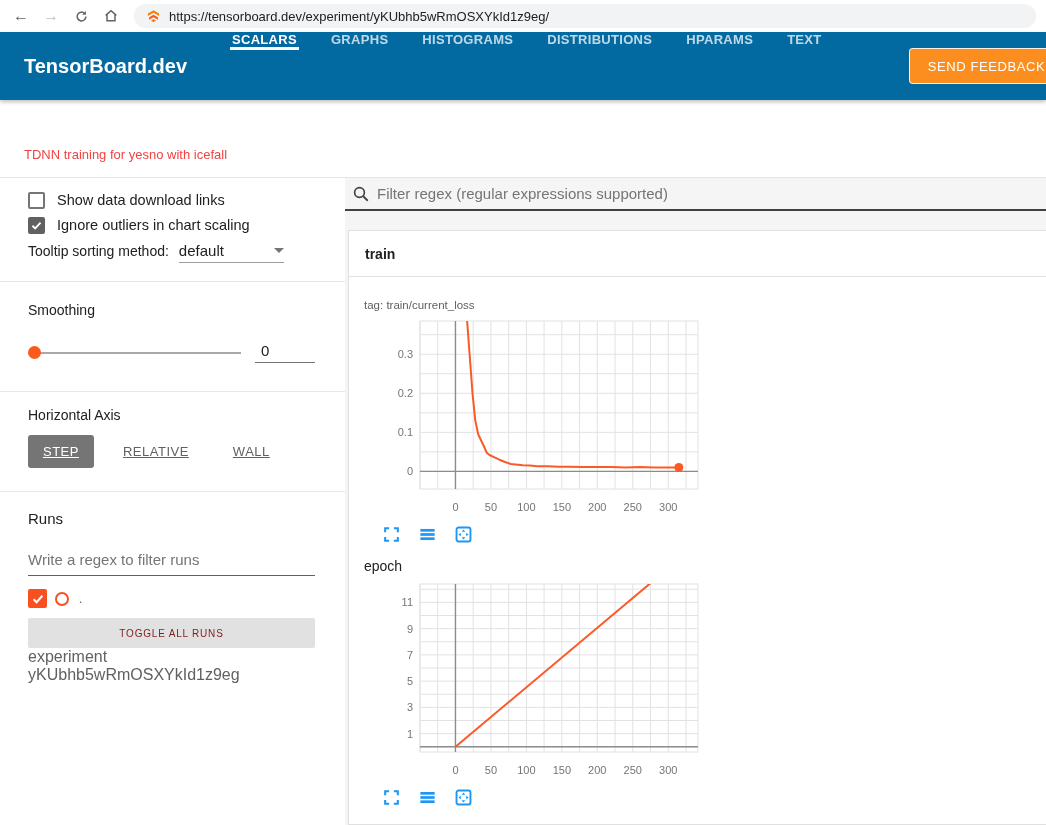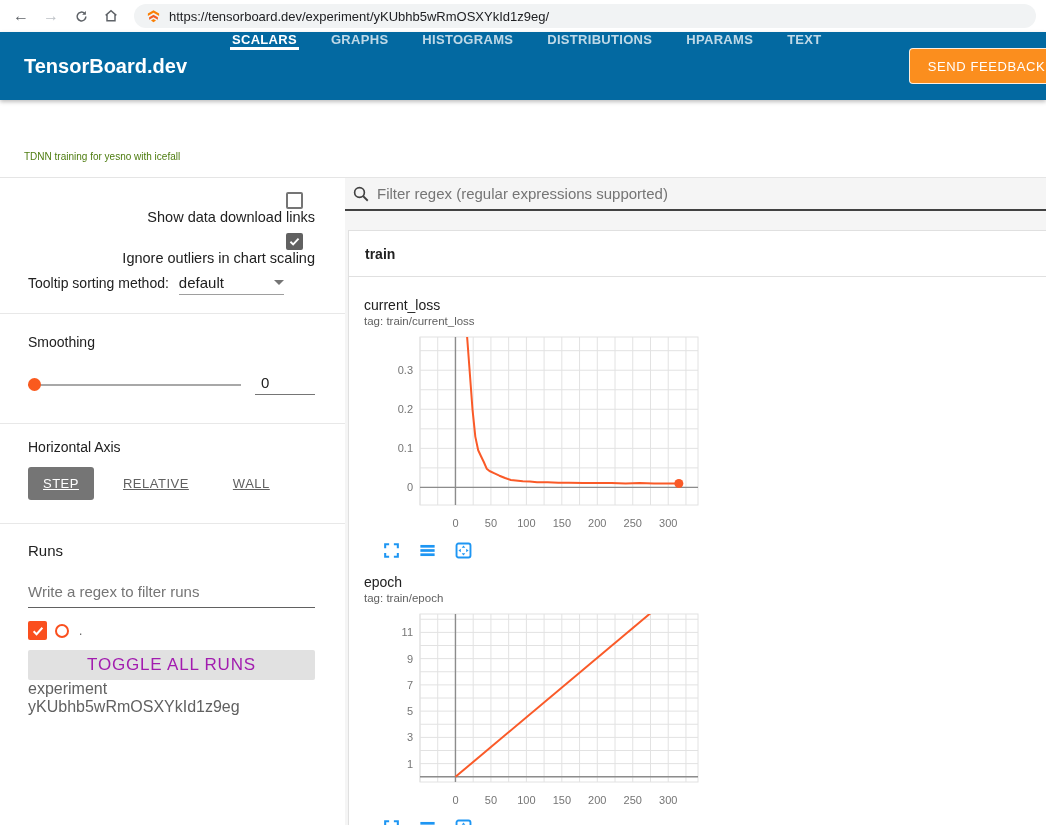--- a/index.html
+++ b/index.html
@@ -22,30 +22,30 @@
   .tabs { display:flex; margin-left:43px; align-items:stretch; }
   .tab { display:flex; align-items:center; padding:0 2px; margin-right:30px; font-size:13px; font-weight:bold;
          letter-spacing:0.3px; color:rgba(255,255,255,0.75); border-bottom:3px solid transparent; cursor:pointer; }
   .tab.active { color:#fff; border-bottom-color:#fff; }
   .feedback-btn { position:absolute; right:-18px; top:16px; width:155px; height:36px; border:1px solid rgba(255,255,255,0.85);
                   border-radius:4px; background:#fb8e1e; color:#fff; font-size:13px; letter-spacing:0.6px;
                   display:flex; align-items:center; justify-content:center; white-space:nowrap; }
 
   
   .title-band { height:78px; background:#fff; border-bottom:1px solid #e5e5e5; display:flex; align-items:flex-end; }
-  .exp-title { font-size:10px; color:#4d7c0f; margin:0 0 15px 24px; }
+  .exp-title { font-size:13px; color:#ef4444; margin:0 0 15px 24px; }
 
   
   .content { display:flex; height:647px; }
   .sidebar { width:345px; background:#fff; padding-top:14px; flex:none; }
   .main { flex:1; background:#f5f5f5; display:flex; flex-direction:column; overflow:hidden; }
 
   
   .side-pad { padding:0 30px 0 28px; }
-  .chk-row { display:flex; align-items:flex-end; margin-bottom:8px; cursor:pointer;flex-direction:column; }
+  .chk-row { display:flex; align-items:flex-start; margin-bottom:8px; cursor:pointer; }
   .chk { width:17px; height:17px; border:2px solid #757575; border-radius:2px; margin-right:12px; flex:none;
          display:flex; align-items:center; justify-content:center; }
   .chk.checked { background:#616161; border-color:#616161; }
   .chk svg { width:13px; height:13px; }
   .chk-label { font-size:14.5px; color:#212121; }
   .tooltip-row { display:flex; align-items:baseline; }
   .tooltip-label { font-size:14px; color:#212121; }
   .select-box { margin-left:10px; border-bottom:1px solid #9e9e9e; width:105px; display:flex;
                 align-items:center; justify-content:space-between; padding-bottom:3px; cursor:pointer; }
   .select-value { font-size:15px; color:#212121; }
@@ -65,21 +65,21 @@
   .runs-title { font-size:15px; color:#212121; margin-top:18px; }
   .regex-input { margin-top:24px; border-bottom:1.5px solid #616161; padding-bottom:6px; }
   .regex-input span { font-size:15px; color:#757575; }
   .run-row { display:flex; align-items:center; margin-top:13px; }
   .run-chk { width:19px; height:19px; border-radius:2px; background:#fa4f1e; display:flex; align-items:center;
              justify-content:center; margin-right:8px; cursor:pointer; }
   .run-chk svg { width:14px; height:14px; }
   .run-circle { width:14px; height:14px; border:2px solid #fa4f1e; border-radius:50%; margin-right:10px; }
   .run-name { font-size:12px; color:#616161; }
   .toggle-btn { margin-top:10px; height:30px; background:#e1e1e1; border-radius:2px; display:flex;
-                align-items:center; justify-content:center; font-size:17px; letter-spacing:0.8px; color:#a21caf; cursor:pointer; }
+                align-items:center; justify-content:center; font-size:10px; letter-spacing:0.8px; color:#7f1d1d; cursor:pointer; }
   .exp-caption { font-size:16px; color:#616161; }
 
   
   .filter-row { height:33px; display:flex; align-items:center; border-bottom:2px solid #424242; padding-left:7px; flex:none; }
   .filter-row .ph { font-size:15px; color:#757575; margin-left:7px; }
   .card { margin:19px 0 0 3px; background:#fff; border:1px solid #e0e0e0; border-right:none; flex:1; }
   .card-header { height:46px; border-bottom:1px solid #e0e0e0; display:flex; align-items:center; padding-left:16px;font-weight:bold; }
   .card-header span { font-size:14px; color:#212121; }
   .charts-grid { display:flex; flex-wrap:wrap; padding:6px 0 0 15px; }
   .chart-block { width:342px; margin:14px 3px 0 0; }
@@ -204,21 +204,20 @@
         <path stroke="#424242" stroke-width="2.4" d="M15 15l6 6"></path>
       </svg>
       <span class="ph">Filter regex (regular expressions supported)</span>
     </div>
     <div class="card">
       <div class="card-header">
         <span>train</span>
       </div>
       <div class="charts-grid" id="charts-grid">
           <div class="chart-block">
-            <div class="chart-title">current_loss</div>
             <div class="chart-tag">tag: train/current_loss</div>
             <svg width="340" height="198" class="chart-svg">
               <defs>
                 <clipPath id="clip0">
                   <rect x="56" y="2" width="278" height="168"></rect>
                 </clipPath>
               </defs>
               <line x1="56" y1="2" x2="56" y2="170" stroke="#e2e2e2" stroke-width="1"></line>
               <line x1="73.7295918367347" y1="2" x2="73.7295918367347" y2="170" stroke="#e2e2e2" stroke-width="1"></line>
               <line x1="91.4591836734694" y1="2" x2="91.4591836734694" y2="170" stroke="#e2e2e2" stroke-width="1"></line>
@@ -277,21 +276,20 @@
                     <path d="M12 5.6l-2.3 3h4.6z"></path>
                     <path d="M12 18.4l-2.3-3h4.6z"></path>
                     <path d="M5.6 12l3-2.3v4.6z"></path>
                     <path d="M18.4 12l-3-2.3v4.6z"></path>
                   </g>
                 </svg></span>
             </div>
           </div>
           <div class="chart-block">
             <div class="chart-title">epoch</div>
-            <div class="chart-tag">tag: train/epoch</div>
             <svg width="340" height="198" class="chart-svg">
               <defs>
                 <clipPath id="clip1">
                   <rect x="56" y="2" width="278" height="168"></rect>
                 </clipPath>
               </defs>
               <line x1="56" y1="2" x2="56" y2="170" stroke="#e2e2e2" stroke-width="1"></line>
               <line x1="73.7295918367347" y1="2" x2="73.7295918367347" y2="170" stroke="#e2e2e2" stroke-width="1"></line>
               <line x1="91.4591836734694" y1="2" x2="91.4591836734694" y2="170" stroke="#e2e2e2" stroke-width="1"></line>
               <line x1="109.18877551020408" y1="2" x2="109.18877551020408" y2="170" stroke="#e2e2e2" stroke-width="1"></line>

